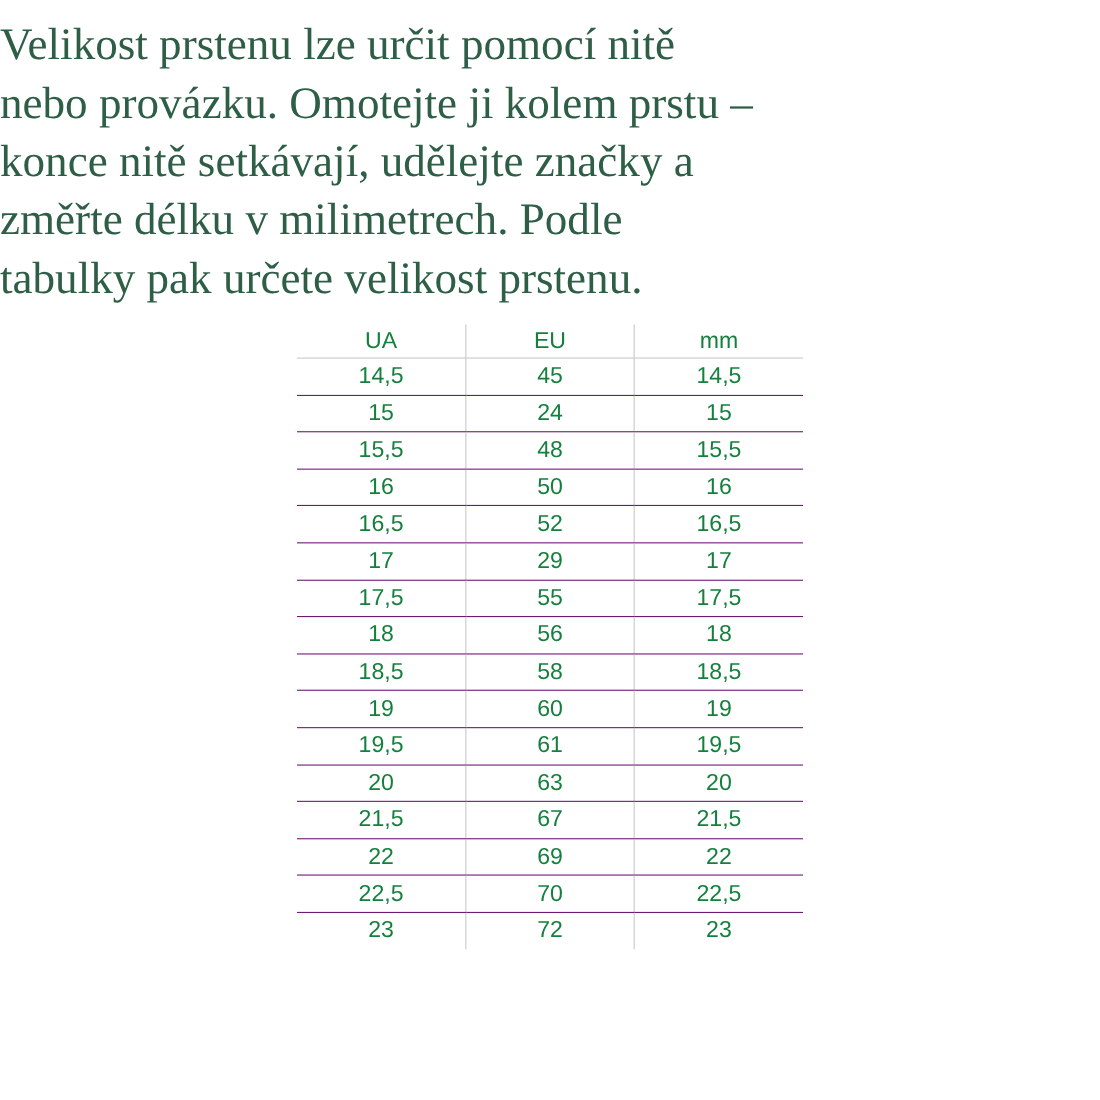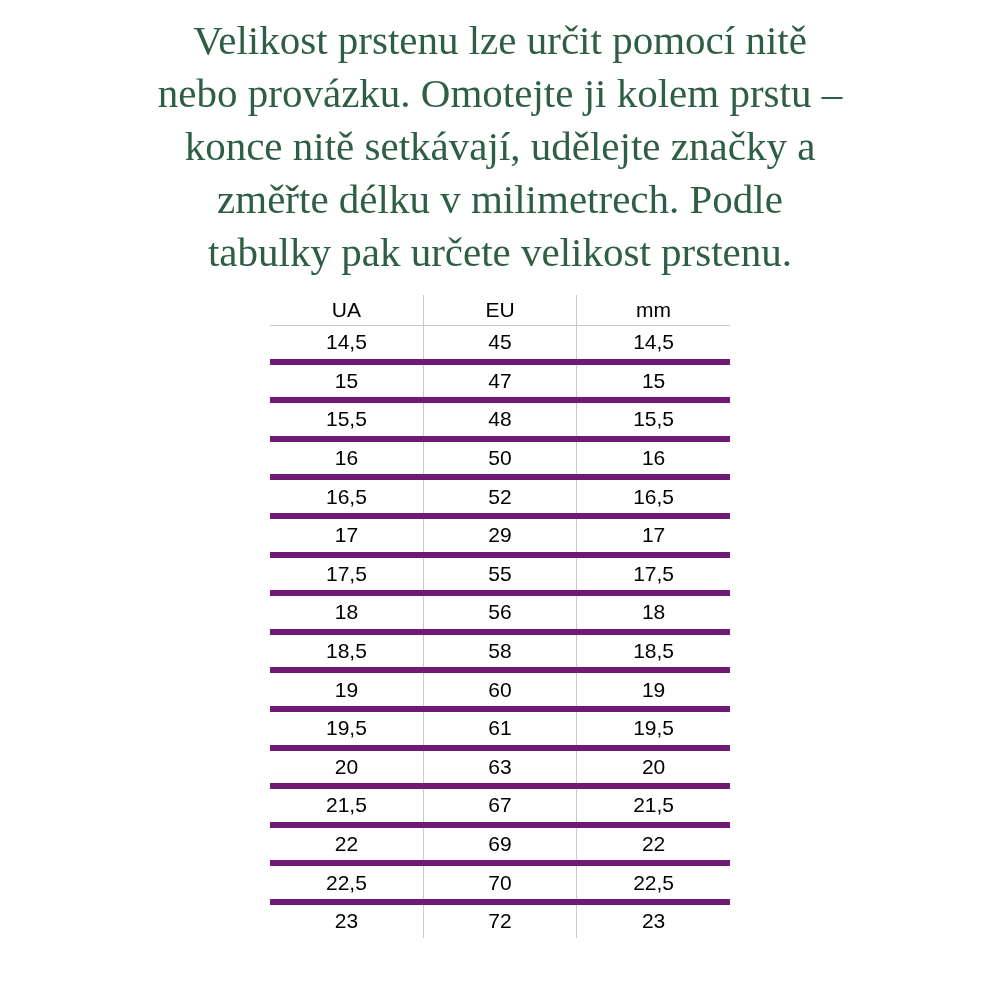--- a/index.html
+++ b/index.html
@@ -11,58 +11,58 @@
     overflow: hidden;
   }
   .page {
     width: 1000px;
     height: 1000px;
     box-sizing: border-box;
     font-family: "Liberation Sans", sans-serif;
   }
   .intro {
     padding-top: 14px;
-    text-align: center;
+    text-align: left;
     font-family: "Liberation Serif", serif;
     font-size: 41px;
     line-height: 53px;
     color: #2e5f46;
     font-weight: 500;
   }
   .intro-line {
     white-space: nowrap;
   }
   .size-table-wrap {
     margin-top: 16px;
     display: flex;
     justify-content: center;
   }
   table.size-table {
     border-collapse: collapse;
     width: 460px;
     table-layout: fixed;
     font-family: "Liberation Sans", sans-serif;
-    color: #000000;
+    color: #15803d;
   }
   table.size-table th {
     font-weight: normal;
     font-size: 21px;
     height: 30px;
     text-align: center;
     vertical-align: middle;
     border-bottom: 1px solid #c9c9c9;
     border-right: 1px solid #c9c9c9;
     padding: 0;
   }
   table.size-table td {
     font-size: 21px;
     height: 32.6px;
     text-align: center;
     vertical-align: middle;
-    border-bottom: 6px solid #701a75;
+    border-bottom: 1px solid #701a75;
     border-right: 1px solid #c9c9c9;
     padding: 0;
   }
   table.size-table th:last-child,
   table.size-table td:last-child {
     border-right: none;
   }
   table.size-table tbody tr:last-child td {
     border-bottom: none;
     margin-top: 36px;
@@ -91,21 +91,21 @@
           </tr>
       </thead>
       <tbody>
           <tr>
             <td>14,5</td>
             <td>45</td>
             <td>14,5</td>
           </tr>
           <tr>
             <td>15</td>
-            <td>47</td>
+            <td>24</td>
             <td>15</td>
           </tr>
           <tr>
             <td>15,5</td>
             <td>48</td>
             <td>15,5</td>
           </tr>
           <tr>
             <td>16</td>
             <td>50</td>

